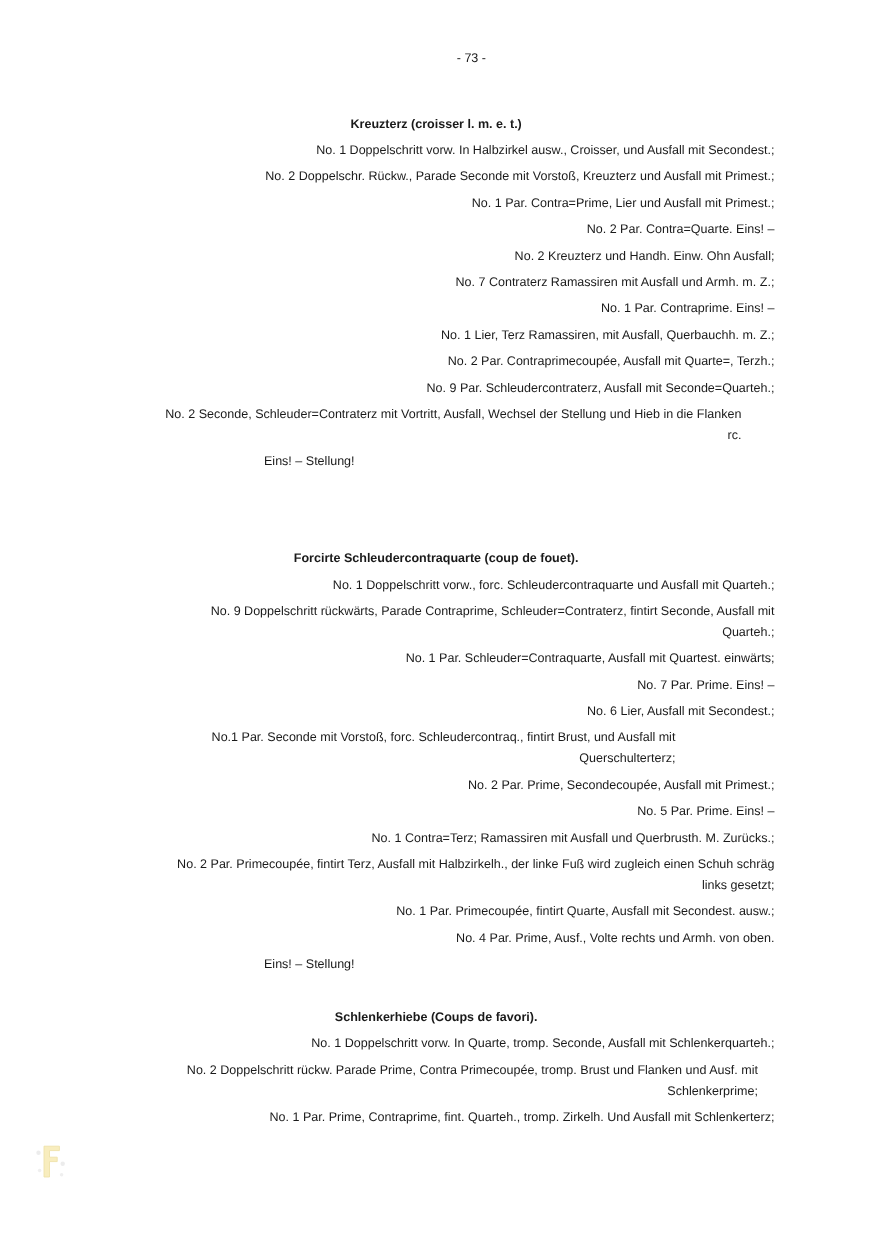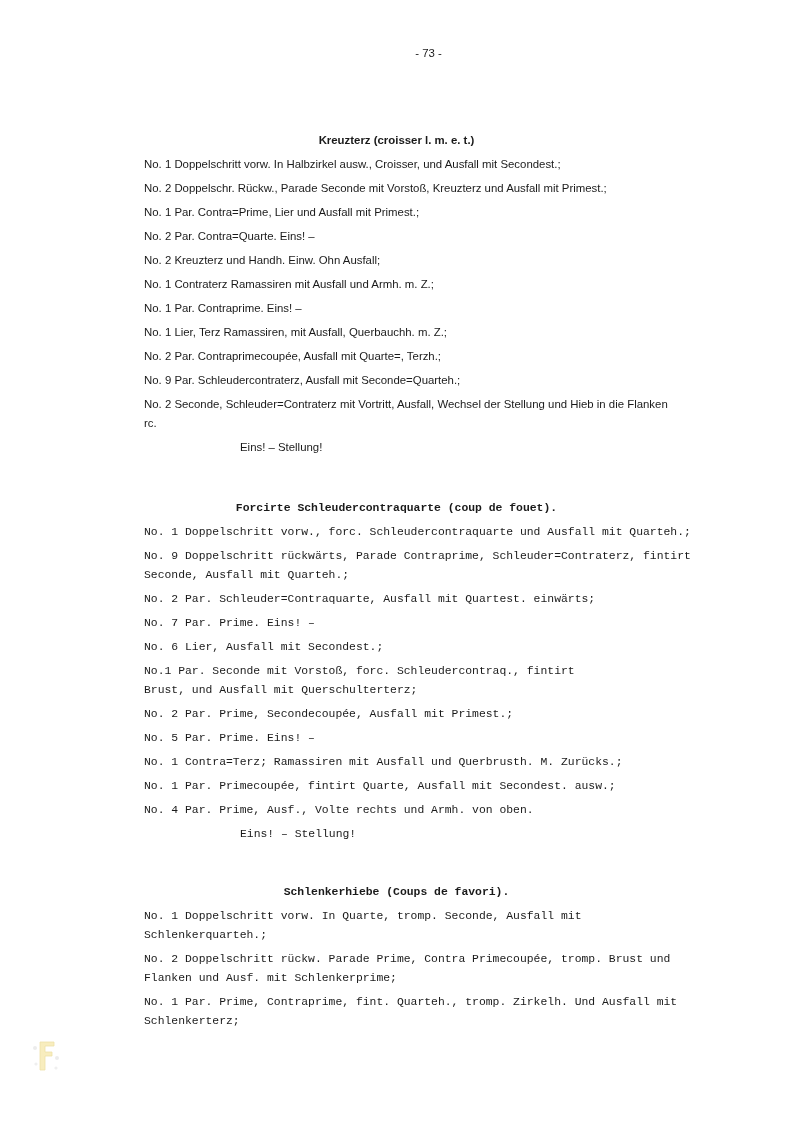--- a/index.html
+++ b/index.html
@@ -12,67 +12,68 @@
       position: absolute; top: 47px; left: 0; width: 793px; text-align: center;
       font-size: 11.4px;
       padding-left: 32px;
     }
     .content { position: absolute; left: 144px; width: 560px; }
     .heading {
       font-weight: bold; text-align: center; width: 505px; margin: 0;
       font-size: 11.4px; line-height: 16px;
     }
     .para { margin: 0; line-height: 19px; }
-    .entry { margin-bottom: 5px; }
+    .entry { margin-bottom: 5px; text-align: right; }
     .closing { padding-left: 96px; line-height: 19px; }
     .logo {
       position: absolute; left: 30px; top: 1038px; width: 32px; height: 38px;
       opacity: 0.55;
     }
   </style>
 </head>
 <body>
 
 <div class="page-number">- 73 -</div>
 
-<div class="content" style="top:132px;">
+<div class="content" style="top:105px;">
   <p class="heading">Kreuzterz (croisser l. m. e. t.)</p>
   <div style="height:7px"></div>
   <p class="para entry">No. 1 Doppelschritt vorw. In Halbzirkel ausw., Croisser, und Ausfall mit Secondest.;</p>
   <p class="para entry">No. 2 Doppelschr. Rückw., Parade Seconde mit Vorstoß, Kreuzterz und Ausfall mit Primest.;</p>
   <p class="para entry">No. 1 Par. Contra=Prime, Lier und Ausfall mit Primest.;</p>
   <p class="para entry">No. 2 Par. Contra=Quarte. Eins! –</p>
   <p class="para entry">No. 2 Kreuzterz und Handh. Einw. Ohn Ausfall;</p>
-  <p class="para entry">No. 1 Contraterz Ramassiren mit Ausfall und Armh. m. Z.;</p>
+  <p class="para entry">No. 7 Contraterz Ramassiren mit Ausfall und Armh. m. Z.;</p>
   <p class="para entry">No. 1 Par. Contraprime. Eins! –</p>
   <p class="para entry">No. 1 Lier, Terz Ramassiren, mit Ausfall, Querbauchh. m. Z.;</p>
   <p class="para entry">No. 2 Par. Contraprimecoupée, Ausfall mit Quarte=, Terzh.;</p>
   <p class="para entry">No. 9 Par. Schleudercontraterz, Ausfall mit Seconde=Quarteh.;</p>
   <p class="para entry" style="width:530px">No. 2 Seconde, Schleuder=Contraterz mit Vortritt, Ausfall, Wechsel der Stellung und Hieb in die Flanken rc.</p>
   <p class="para closing">Eins! – Stellung!</p>
 </div>
 
-<div class="content" style="top:500px;font-family:Liberation Mono, monospace;">
+<div class="content" style="top:500px;">
   <p class="heading">Forcirte Schleudercontraquarte (coup de fouet).</p>
   <div style="height:7px"></div>
   <p class="para entry">No. 1 Doppelschritt vorw., forc. Schleudercontraquarte und Ausfall mit Quarteh.;</p>
   <p class="para entry">No. 9 Doppelschritt rückwärts, Parade Contraprime, Schleuder=Contraterz, fintirt Seconde, Ausfall mit Quarteh.;</p>
-  <p class="para entry">No. 2 Par. Schleuder=Contraquarte, Ausfall mit Quartest. einwärts;</p>
+  <p class="para entry">No. 1 Par. Schleuder=Contraquarte, Ausfall mit Quartest. einwärts;</p>
   <p class="para entry">No. 7 Par. Prime. Eins! –</p>
   <p class="para entry">No. 6 Lier, Ausfall mit Secondest.;</p>
   <p class="para entry" style="width:470px">No.1 Par. Seconde mit Vorstoß, forc. Schleudercontraq., fintirt Brust, und Ausfall mit Querschulterterz;</p>
   <p class="para entry">No. 2 Par. Prime, Secondecoupée, Ausfall mit Primest.;</p>
   <p class="para entry">No. 5 Par. Prime. Eins! –</p>
   <p class="para entry">No. 1 Contra=Terz; Ramassiren mit Ausfall und Querbrusth. M. Zurücks.;</p>
+  <p class="para entry">No. 2 Par. Primecoupée, fintirt Terz, Ausfall mit Halbzirkelh., der linke Fuß wird zugleich einen Schuh schräg links gesetzt;</p>
   <p class="para entry">No. 1 Par. Primecoupée, fintirt Quarte, Ausfall mit Secondest. ausw.;</p>
   <p class="para entry">No. 4 Par. Prime, Ausf., Volte rechts und Armh. von oben.</p>
   <p class="para closing">Eins! – Stellung!</p>
 </div>
 
-<div class="content" style="top:884px;font-family:Liberation Mono, monospace;">
+<div class="content" style="top:917px;">
   <p class="heading">Schlenkerhiebe (Coups de favori).</p>
   <div style="height:7px"></div>
   <p class="para entry">No. 1 Doppelschritt vorw. In Quarte, tromp. Seconde, Ausfall mit Schlenkerquarteh.;</p>
   <p class="para entry" style="width:545px">No. 2 Doppelschritt rückw. Parade Prime, Contra Primecoupée, tromp. Brust und Flanken und Ausf. mit Schlenkerprime;</p>
   <p class="para entry">No. 1 Par. Prime, Contraprime, fint. Quarteh., tromp. Zirkelh. Und Ausfall mit Schlenkerterz;</p>
 </div>
 
 <div class="logo">
   <svg width="32" height="38" viewBox="0 0 32 38">
     <path d="M10 4 L24 4 L24 8 L15 8 L15 14 L22 14 L22 18 L15 18 L15 32 L10 32 Z" fill="#f3e08a" stroke="#e0c860" stroke-width="0.8"></path>

